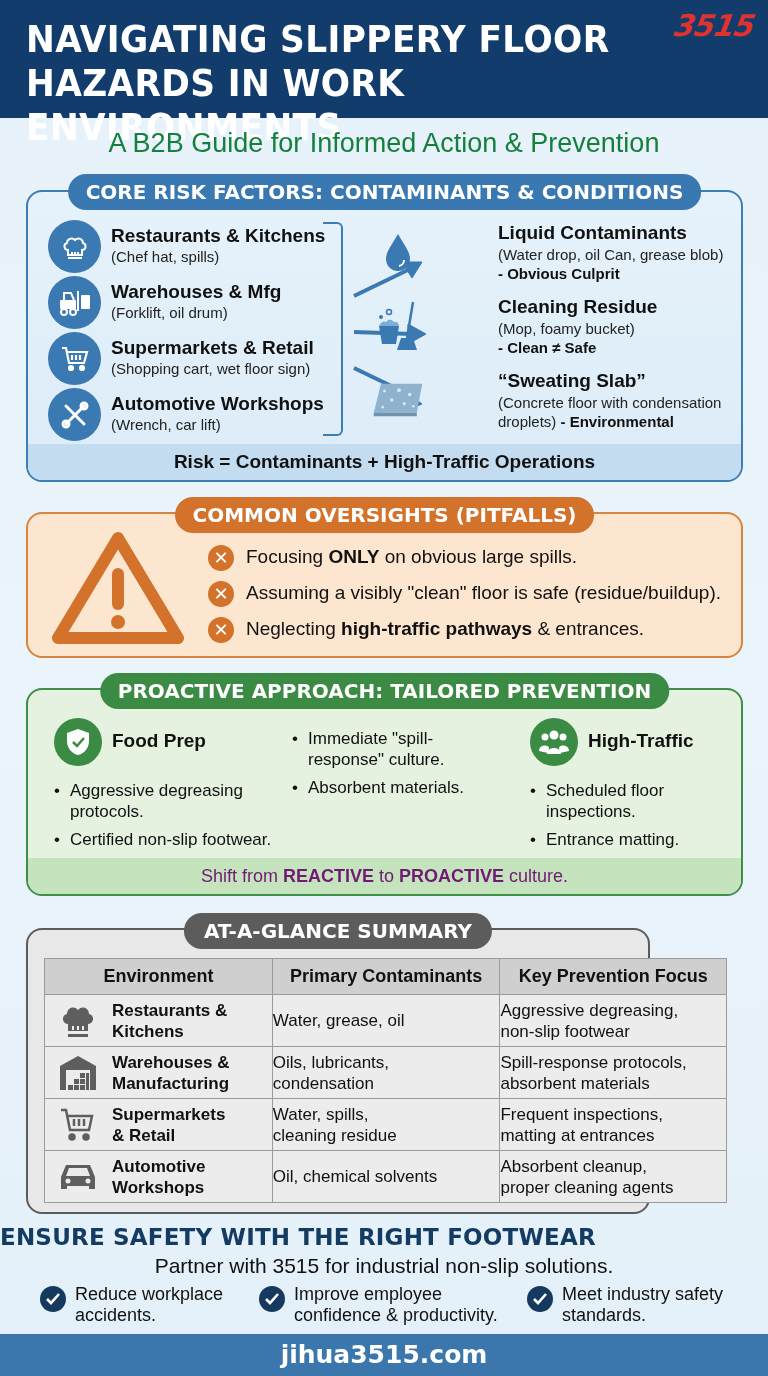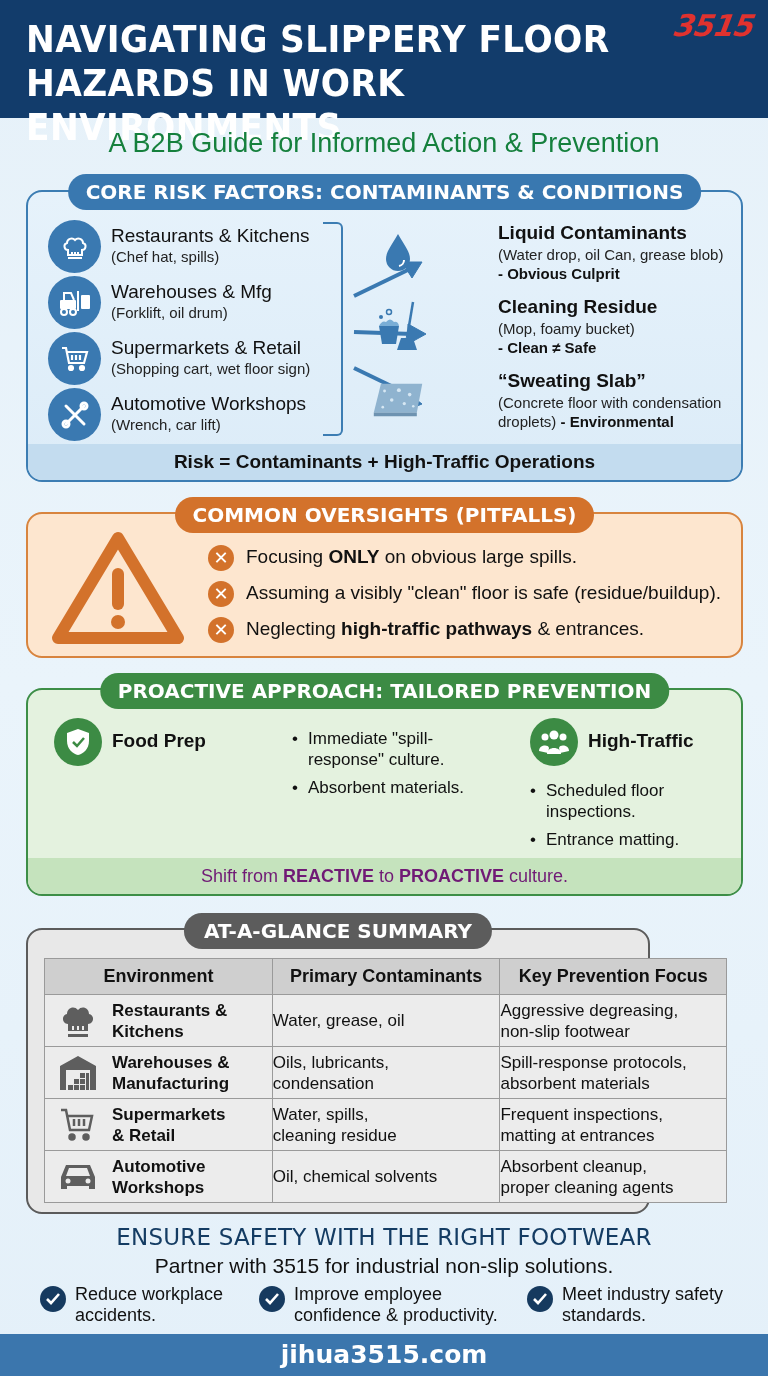--- a/index.html
+++ b/index.html
@@ -47,21 +47,21 @@
       position: absolute; left: 0; bottom: 0; width: 100%; height: 36px;
       background: #c3dcef; border-radius: 0 0 14px 14px;
       text-align: center; line-height: 36px; font-weight: 700; font-size: 19px; color: #111;
     }
     .env-list { position: absolute; left: 20px; top: 28px; }
     .env-item { position: relative; height: 56px; }
     .env-icon {
       position: absolute; left: 0; top: 0; width: 53px; height: 53px; border-radius: 50%;
       background: #3a79b1; display: flex; align-items: center; justify-content: center;
     }
-    .env-name { position: absolute; left: 63px; top: 5px; font-weight: 400; font-size: 19px; white-space: nowrap; color: #111; }
+    .env-name { position: absolute; left: 63px; top: 5px; font-weight: 700; font-size: 19px; white-space: nowrap; color: #111; }
     .env-desc { position: absolute; left: 63px; top: 28px; font-size: 15px; white-space: nowrap; color: #222; }
     .bracket {
       position: absolute; left: 295px; top: 30px; width: 20px; height: 214px;
       border: 2px solid #3c7db3; border-left: none; border-radius: 0 6px 6px 0;
     }
     .arrows { position: absolute; left: 322px; top: 58px; }
     .cont-list { position: absolute; left: 406px; top: 30px; }
     .cont-item { position: relative; height: 74px; }
     .cont-icon { position: absolute; left: -62px; top: 4px; width: 52px; height: 52px; display:flex; align-items:center; justify-content:center; }
     .cont-name { position: absolute; left: 64px; top: 0; font-weight: 700; font-size: 19px; white-space: nowrap; color: #111; }
@@ -109,22 +109,22 @@
       font-size: 17px; color: #111;
     }
     .tbl th, .tbl td { border: 1.5px solid #9a9a9a; vertical-align: middle; }
     .tbl th { background: #cfcfcf; height: 36px; font-weight: 700; font-size: 18px; }
     .tbl td { background: #ececec; height: 52px; line-height: 21px; }
     .tbl td.env { text-align: left; position: relative; padding-left: 67px; font-weight: 700; }
     .tbl .tico { position: absolute; left: 12px; top: 50%; transform: translateY(-50%); width: 42px; height: 42px; display:flex; align-items:center; justify-content:center; }
 
     
     .cta-title {
-      position: absolute; left: 0; top: 1224px; width: 768px; text-align: center;
-      color: #143c63; font-weight: 400; font-size: 23px; font-family: "DejaVu Sans", sans-serif;
+      position: absolute; left: 0; top: 1224px; width: 768px; 
+      color: #143c63; font-weight: 700; font-size: 23px; font-family: "DejaVu Sans", sans-serif;
       letter-spacing: 0.2px;
     }
     .cta-sub { position: absolute; left: 0; top: 1254px; width: 768px; text-align: center; font-size: 21px; color: #111; }
     .cta-item { position: absolute; top: 1284px; }
     .check {
       position: absolute; left: 0; top: 2px; width: 26px; height: 26px; border-radius: 50%;
       background: #163a5f; display:flex; align-items:center; justify-content:center;
     }
     .cta-text { position: absolute; left: 35px; top: 0; font-size: 18px; line-height: 21px; white-space: nowrap; color: #111; }
     .footer {
@@ -304,20 +304,24 @@
   <div class="pro-col" style="left:26px;">
     <div class="pro-head">
       <div class="pro-icon">
         <svg width="28" height="30" viewBox="0 0 28 30">
             <path d="M14 2 L25 6 V14 C25 22 19 27 14 28 C9 27 3 22 3 14 V6 Z" fill="#fff"></path>
             <path d="M9 15 l4 4 l7-8" stroke="#3c8b44" stroke-width="2.5" fill="none"></path>
           </svg>
       </div>
       <div class="pro-title">Food Prep</div>
     </div>
+    <ul class="pro-bullets">
+      <li>Aggressive degreasing protocols.</li>
+      <li style="white-space:nowrap;">Certified non-slip footwear.</li>
+    </ul>
   </div>
 
   <div class="pro-col" style="left:264px;">
     <ul class="pro-bullets">
       <li style="width:180px;">Immediate "spill-response" culture.</li>
       <li>Absorbent materials.</li>
     </ul>
   </div>
 
   <div class="pro-col" style="left:502px;">

